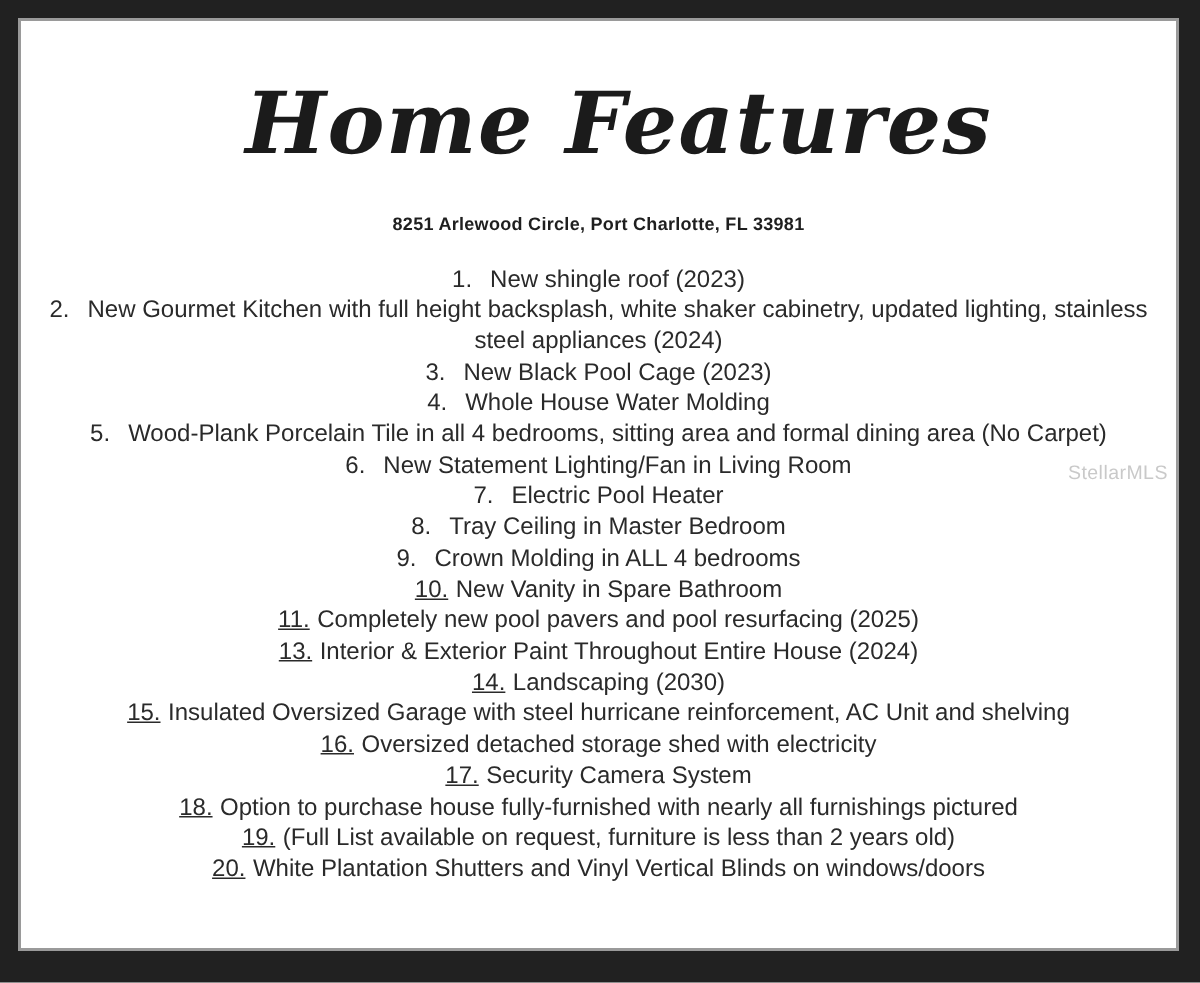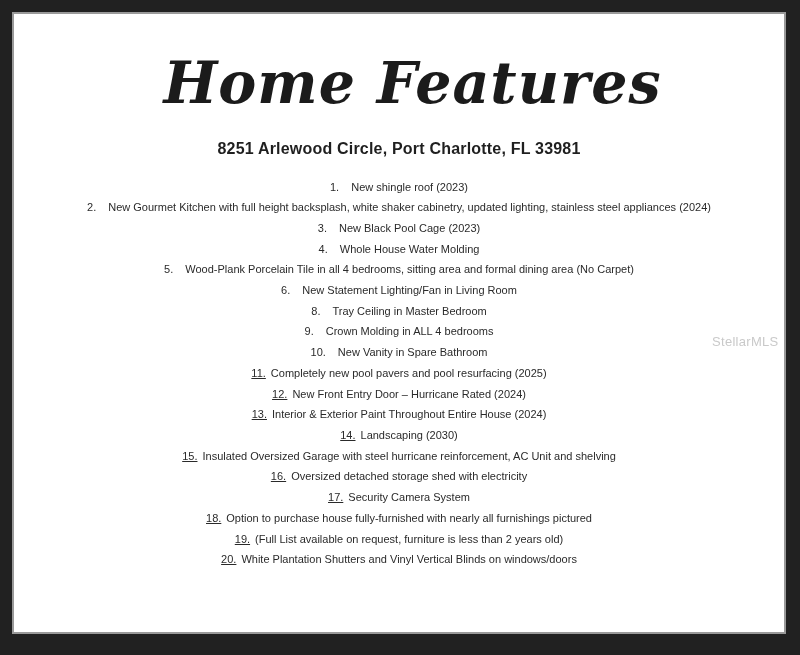--- a/index.html
+++ b/index.html
@@ -27,67 +27,67 @@
     font-size: 57px;
     line-height: 1.15;
     letter-spacing: 1px;
     color: #1b1b1b;
     padding-left: 27px;
   }
   .address {
     margin: 24px 0 0 0;
     text-align: center;
     font-weight: bold;
-    font-size: 16px;
+    font-size: 12px;
     line-height: 18px;
     color: #1f1f1f;
     letter-spacing: 0.2px;
   }
   .features {
     list-style: none;
     margin: 19px 0 0 0;
     padding: 0 16px;
   }
   .feature {
     text-align: center;
-    font-size: 11px;
+    font-size: 16px;
     line-height: 20.7px;
     color: #2a2a2a;
   }
   
   .feature:nth-child(-n+9) .num { margin-right: 12px; }
   .feature:nth-child(n+10) .num { margin-right: 5px; text-decoration: underline; }
   .watermark {
     position: absolute;
-    left: 712px; top: 334px;
+    left: 712px; top: 307px;
     font-size: 13px;
     color: #c4c4c4;
     opacity: 0.9;
     z-index: 5;
     letter-spacing: 0.3px;
   }
 </style>
 </head>
 <body>
 
 <div class="panel">
   <h1 class="title">Home Features</h1>
   <div class="address">8251 Arlewood Circle, Port Charlotte, FL 33981</div>
   <ol class="features">
       <li class="feature"><span class="num">1.</span><span class="txt">New shingle roof (2023)</span></li>
       <li class="feature"><span class="num">2.</span><span class="txt">New Gourmet Kitchen with full height backsplash, white shaker cabinetry, updated lighting, stainless steel appliances (2024)</span></li>
       <li class="feature"><span class="num">3.</span><span class="txt">New Black Pool Cage (2023)</span></li>
       <li class="feature"><span class="num">4.</span><span class="txt">Whole House Water Molding</span></li>
       <li class="feature"><span class="num">5.</span><span class="txt">Wood-Plank Porcelain Tile in all 4 bedrooms, sitting area and formal dining area (No Carpet)</span></li>
       <li class="feature"><span class="num">6.</span><span class="txt">New Statement Lighting/Fan in Living Room</span></li>
+      <li class="feature"><span class="num">7.</span><span class="txt">Electric Pool Heater</span></li>
       <li class="feature"><span class="num">8.</span><span class="txt">Tray Ceiling in Master Bedroom</span></li>
       <li class="feature"><span class="num">9.</span><span class="txt">Crown Molding in ALL 4 bedrooms</span></li>
       <li class="feature"><span class="num">10.</span><span class="txt">New Vanity in Spare Bathroom</span></li>
       <li class="feature"><span class="num">11.</span><span class="txt">Completely new pool pavers and pool resurfacing (2025)</span></li>
-      <li class="feature"><span class="num">12.</span><span class="txt">New Front Entry Door – Hurricane Rated (2024)</span></li>
       <li class="feature"><span class="num">13.</span><span class="txt">Interior &amp; Exterior Paint Throughout Entire House (2024)</span></li>
       <li class="feature"><span class="num">14.</span><span class="txt">Landscaping (2030)</span></li>
       <li class="feature"><span class="num">15.</span><span class="txt">Insulated Oversized Garage with steel hurricane reinforcement, AC Unit and shelving</span></li>
       <li class="feature"><span class="num">16.</span><span class="txt">Oversized detached storage shed with electricity</span></li>
       <li class="feature"><span class="num">17.</span><span class="txt">Security Camera System</span></li>
       <li class="feature"><span class="num">18.</span><span class="txt">Option to purchase house fully-furnished with nearly all furnishings pictured</span></li>
       <li class="feature"><span class="num">19.</span><span class="txt">(Full List available on request, furniture is less than 2 years old)</span></li>
       <li class="feature"><span class="num">20.</span><span class="txt">White Plantation Shutters and Vinyl Vertical Blinds on windows/doors</span></li>
     </ol>
 </div>

